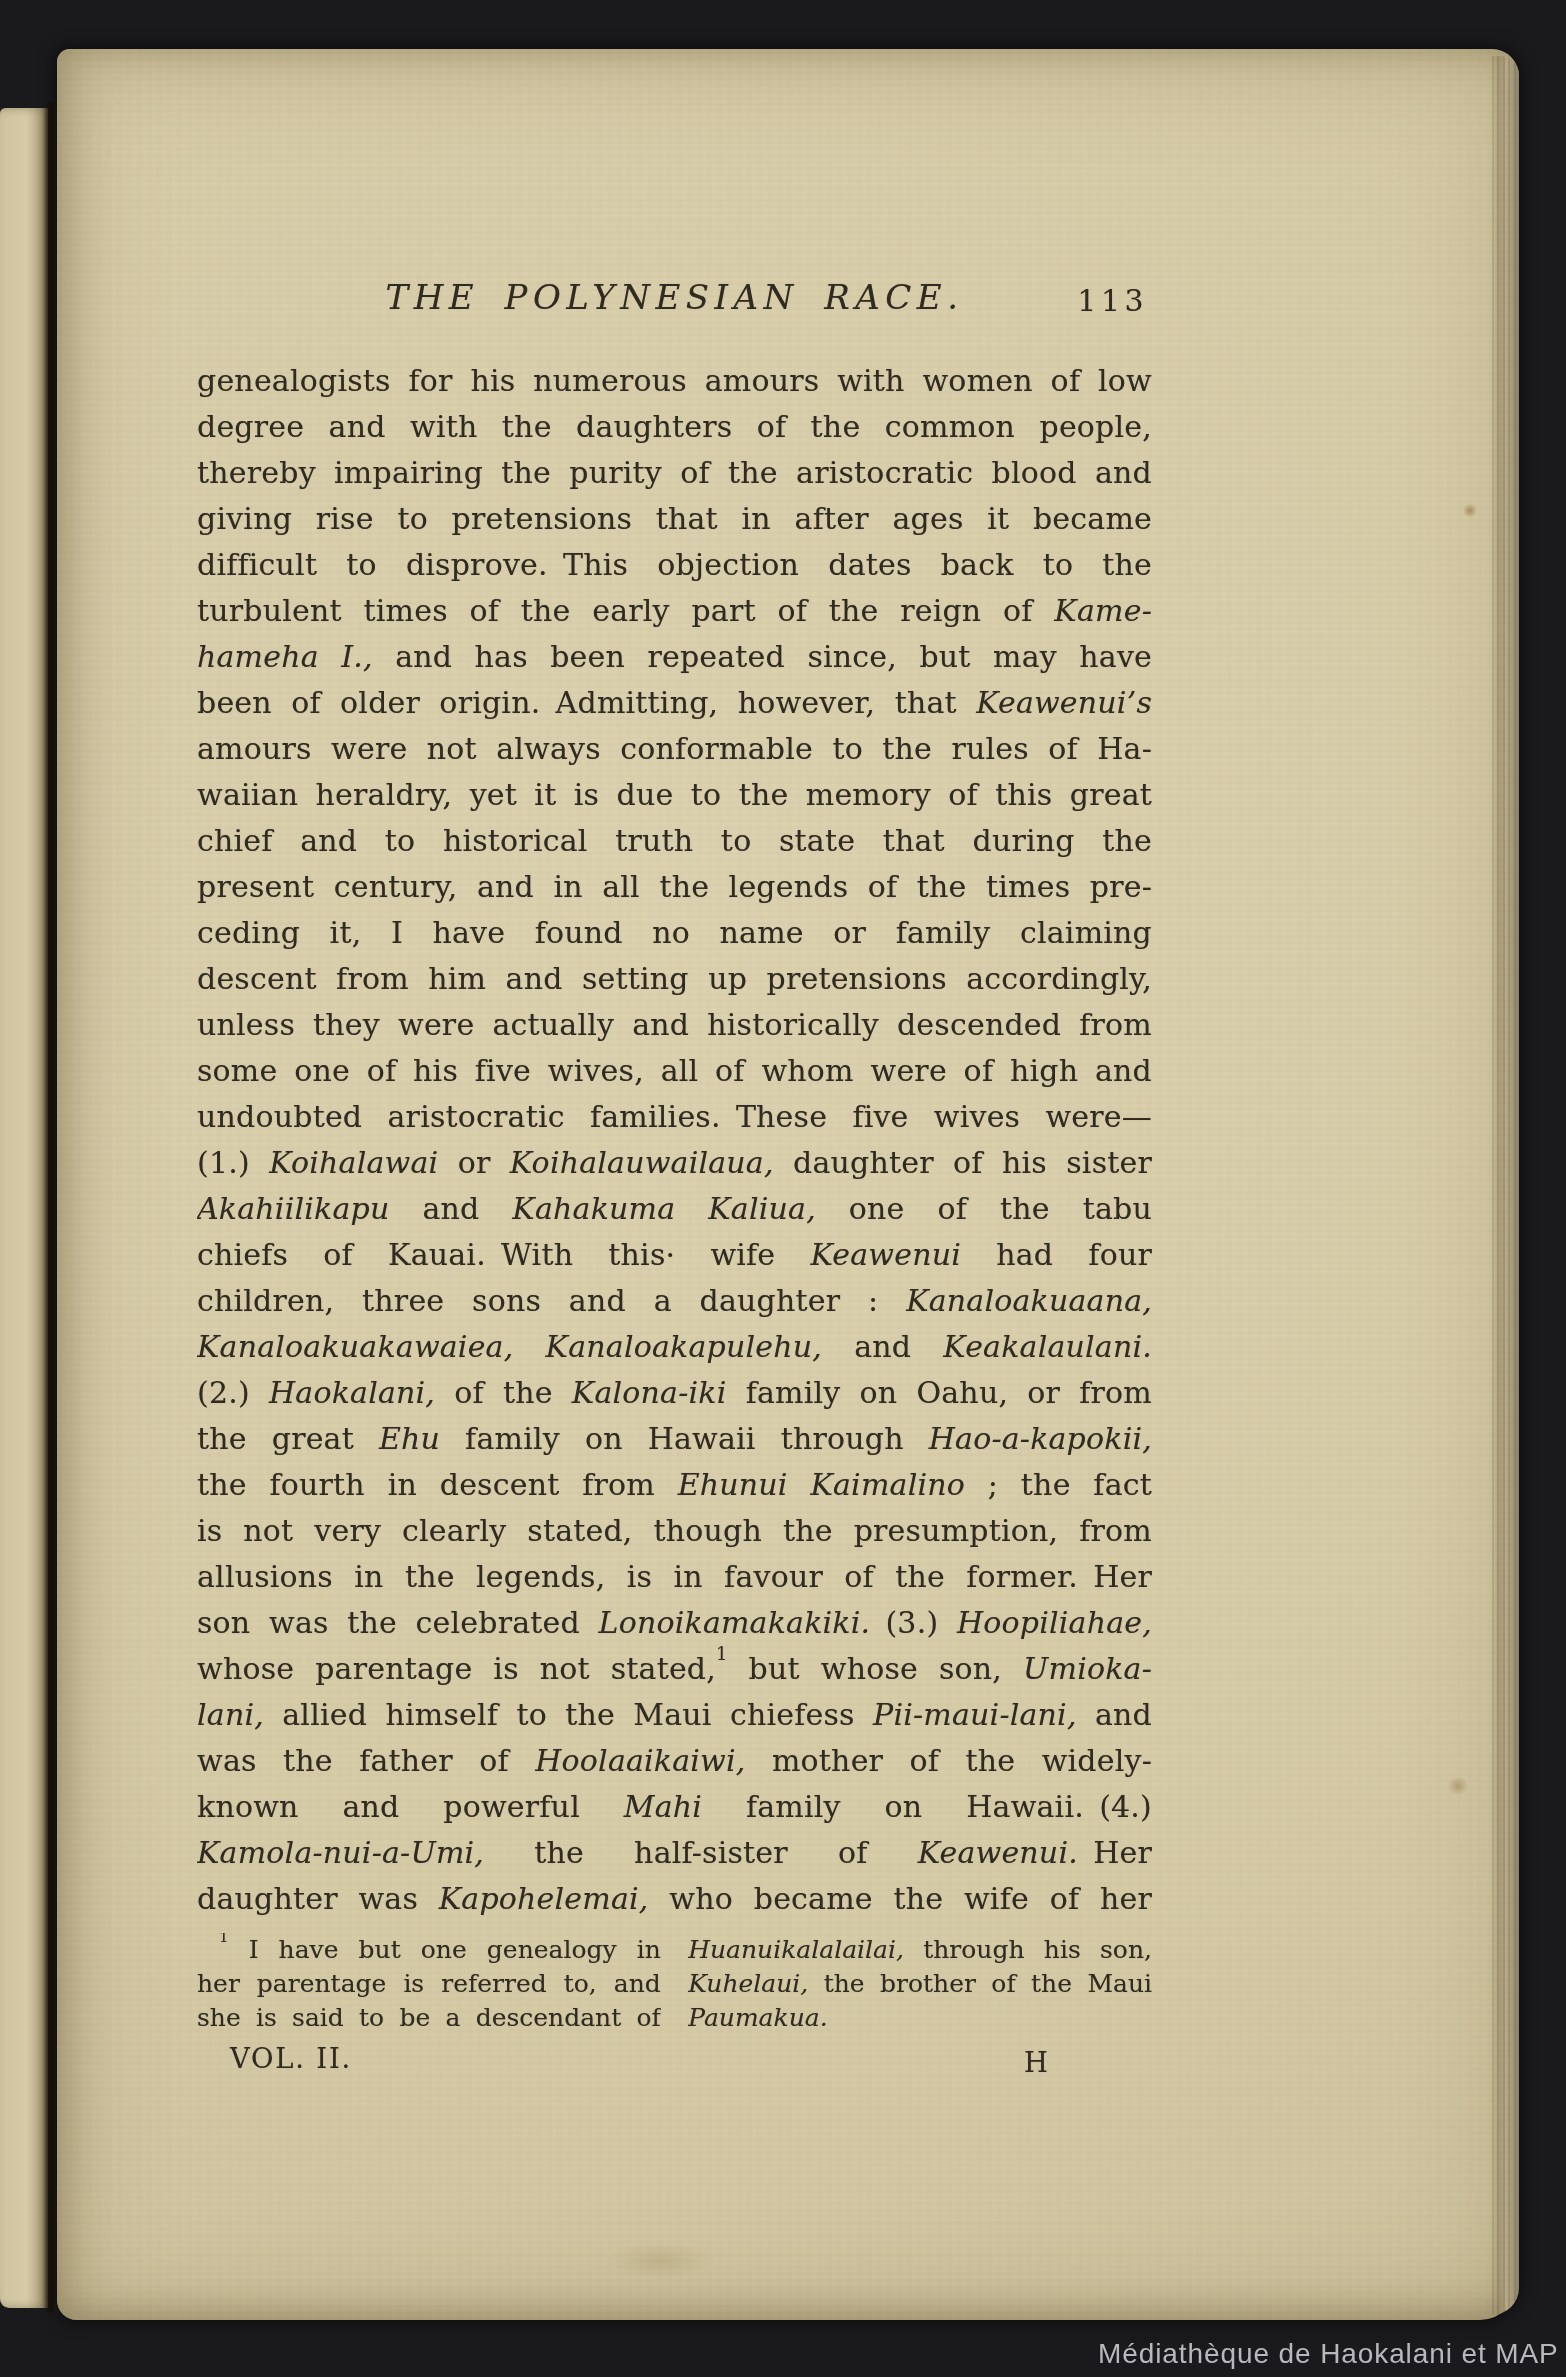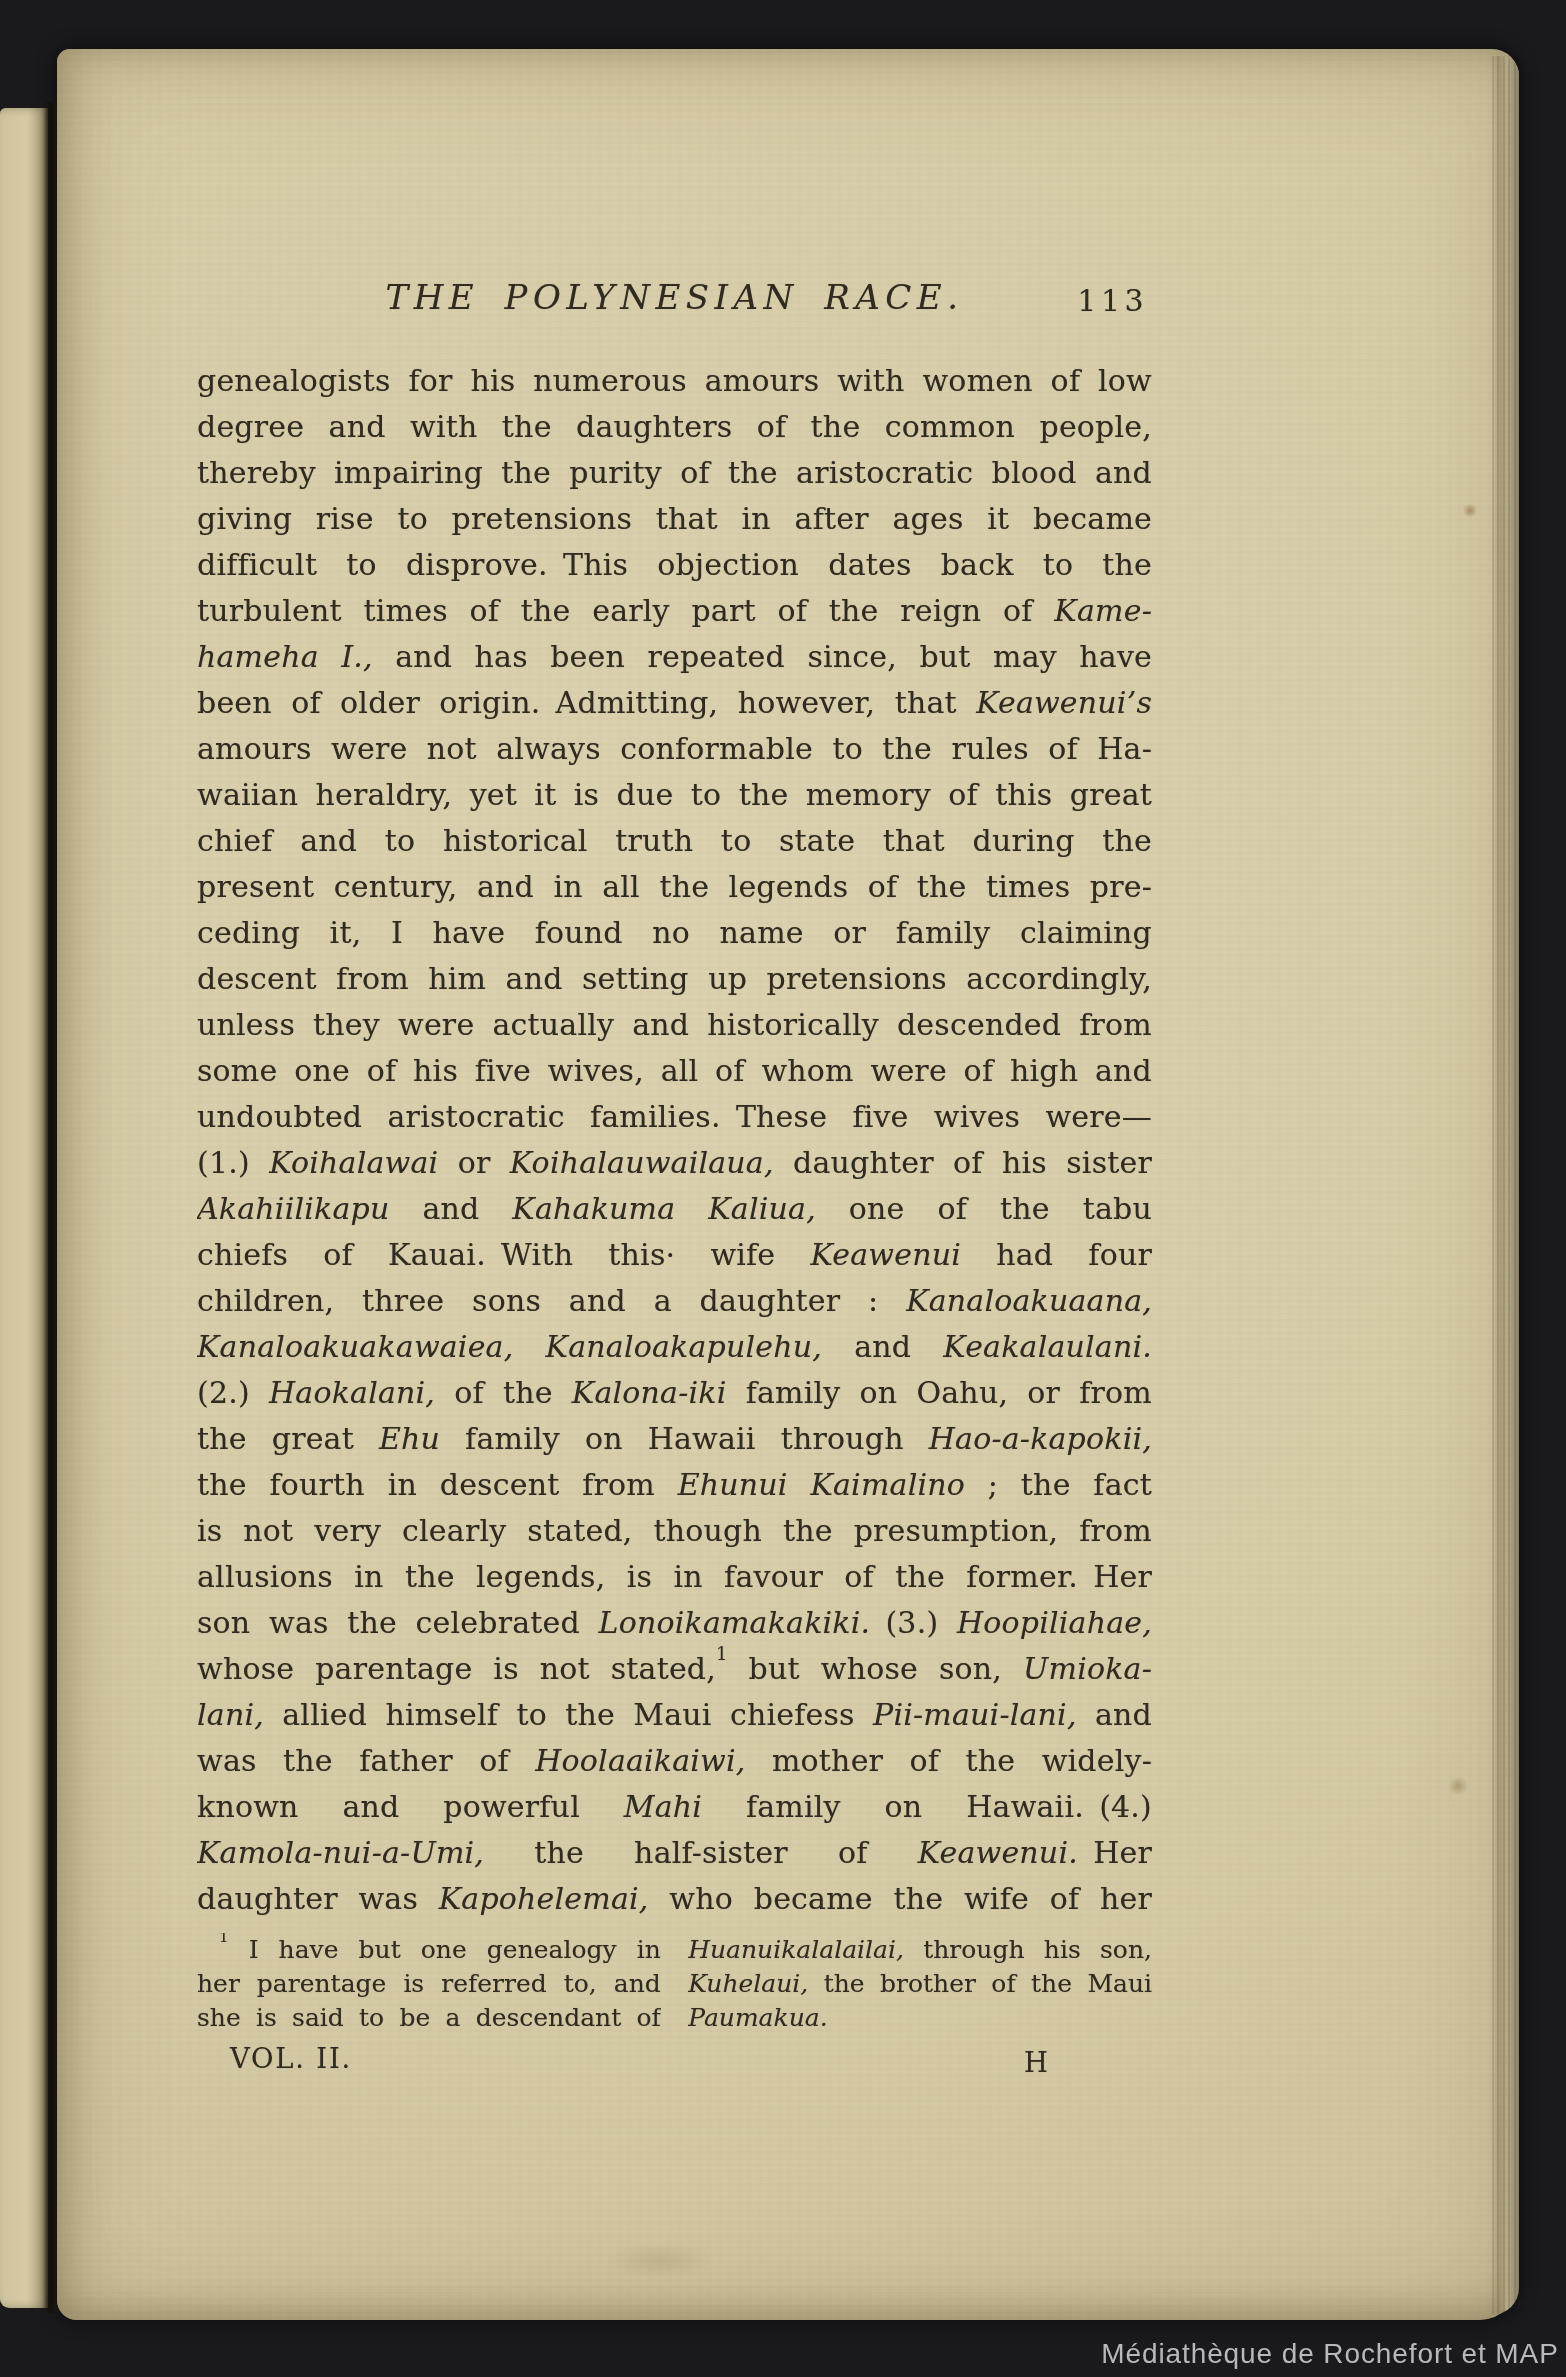--- a/index.html
+++ b/index.html
@@ -158,15 +158,15 @@
           <div class="bline"><span class="it">Paumakua.</span></div>
         </div>
     </div>
 
     <div class="vol-row ink">
       <span class="vol-label">VOL. II.</span>
       <span class="signature-mark">H</span>
     </div>
   </div>
 
-  <div class="watermark">Médiathèque de Rochefort et MAP</div>
+  <div class="watermark">Médiathèque de Haokalani et MAP</div>
 </div>
 
 
 </body></html>

